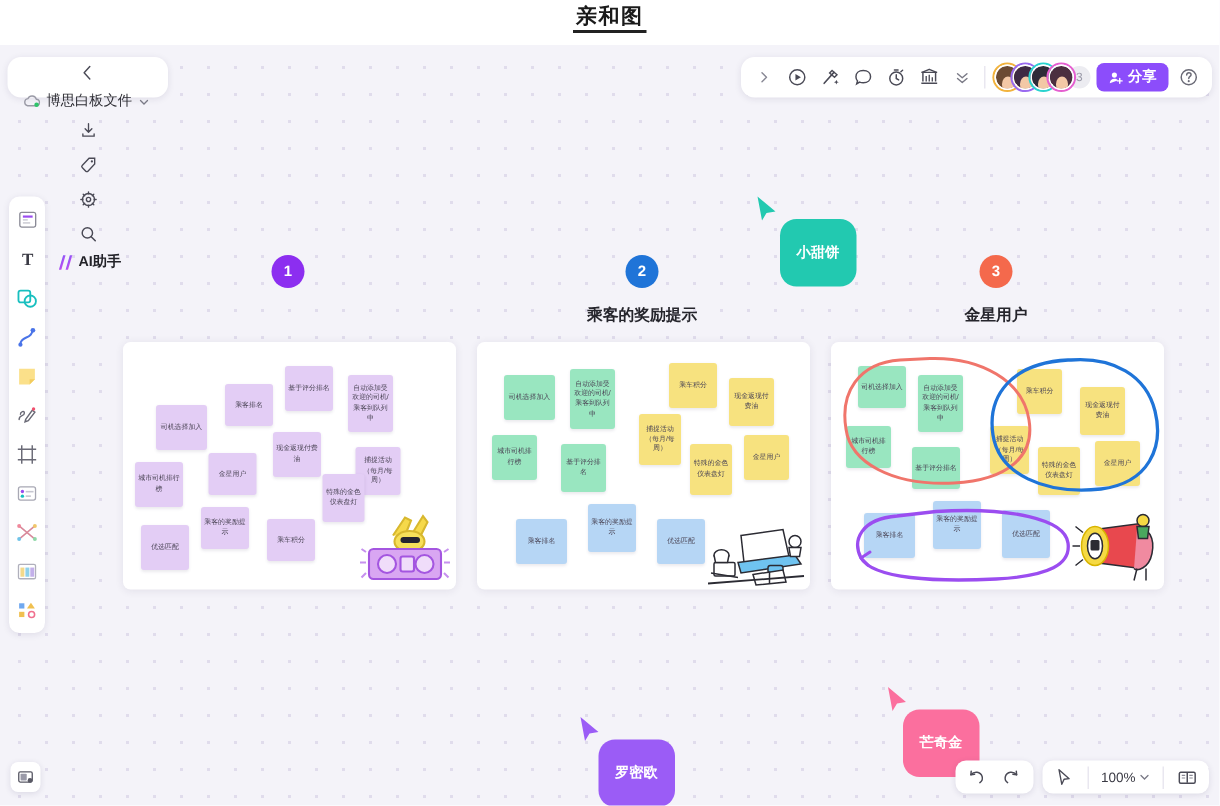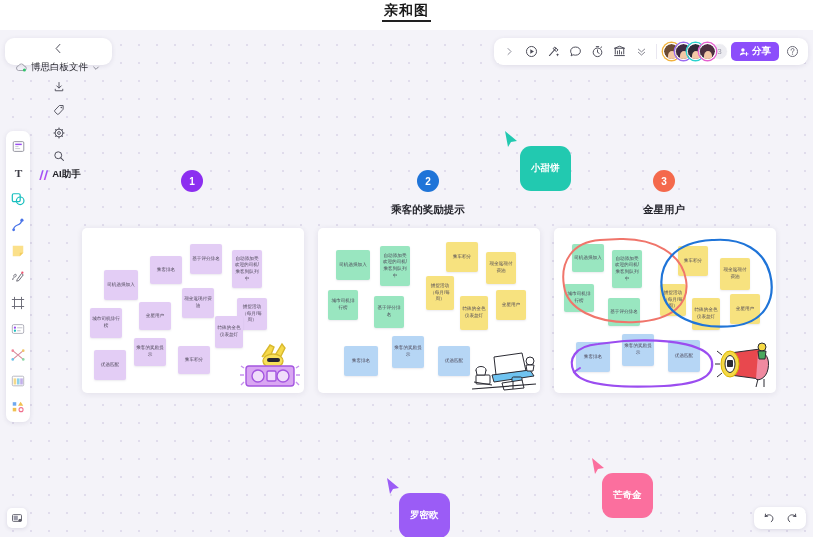--- a/index.html
+++ b/index.html
@@ -533,15 +533,37 @@
           <path d="M3 6 L3.3 2.8 M3 6 L6.3 5.6" fill="none" stroke="#4a4a56" stroke-width="1.3" stroke-linecap="round"></path>
         </svg>
       </div>
       <div class="ticon">
         <svg width="12" height="12" viewBox="0 0 16 16">
           <path d="M13 6 C10 2.5 4.5 3 3 7.5 C2.4 9.6 3.2 11.8 5 13" fill="none" stroke="#4a4a56" stroke-width="1.3" stroke-linecap="round"></path>
           <path d="M13 6 L12.7 2.8 M13 6 L9.7 5.6" fill="none" stroke="#4a4a56" stroke-width="1.3" stroke-linecap="round"></path>
         </svg>
       </div>
     </div>
+    <div class="bgroup">
+      <div class="ticon">
+        <svg width="12" height="12" viewBox="0 0 16 16">
+          <path d="M4 1.5 L13 9.5 L8.5 10 L6.5 14.5 Z" fill="none" stroke="#4a4a56" stroke-width="1.2" stroke-linejoin="round"></path>
+        </svg>
+      </div>
+      <div class="sep"></div>
+      <div class="zoom-val">
+        <span>100%</span>
+        <svg width="8" height="8" viewBox="0 0 12 12">
+          <path d="M2.5 4.5 L6 8 L9.5 4.5" fill="none" stroke="#7a7a86" stroke-width="1.3" stroke-linecap="round"></path>
+        </svg>
+      </div>
+      <div class="sep"></div>
+      <div class="ticon">
+        <svg width="13" height="13" viewBox="0 0 16 16">
+          <rect x="1.5" y="3.5" width="13" height="9" rx="1.2" fill="none" stroke="#4a4a56" stroke-width="1.2"></rect>
+          <path d="M8 3.8 V12.2" stroke="#4a4a56" stroke-width="1.2"></path>
+          <path d="M3.5 6 H6.3 M3.5 8.2 H6.3 M9.7 6 H12.5 M9.7 8.2 H12.5" stroke="#8a8a96" stroke-width="1"></path>
+        </svg>
+      </div>
+    </div>
   </div>
 
 </div>
 
 </body></html>

